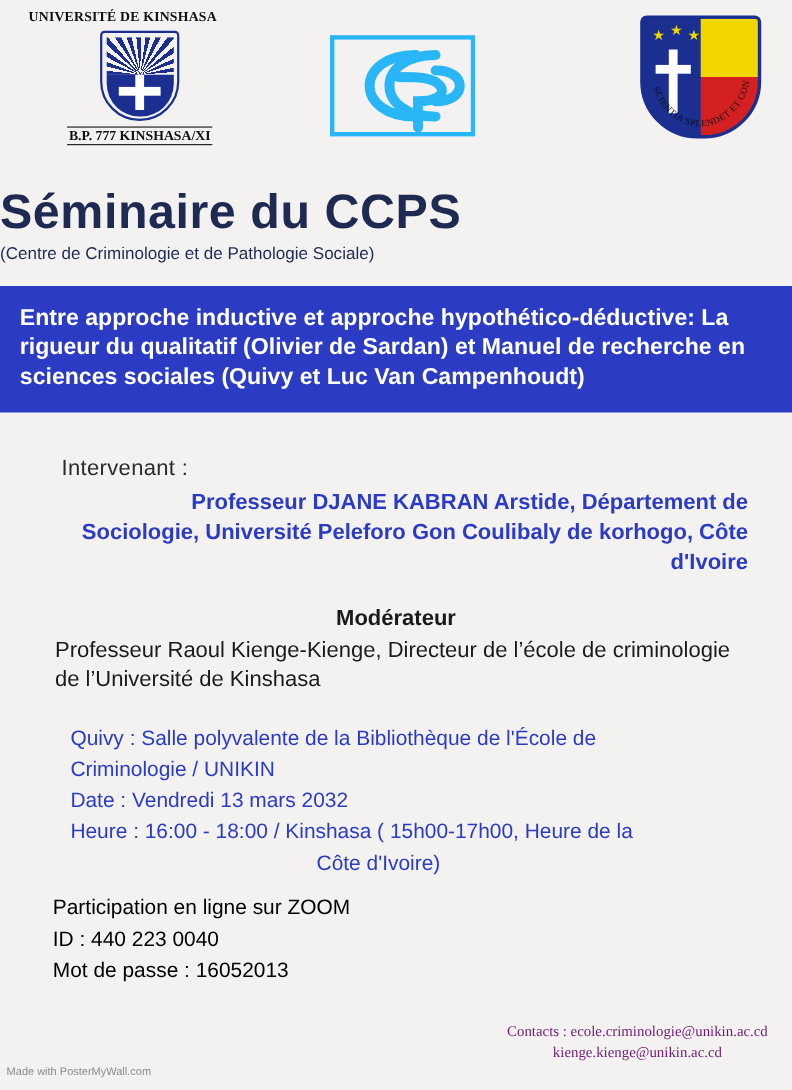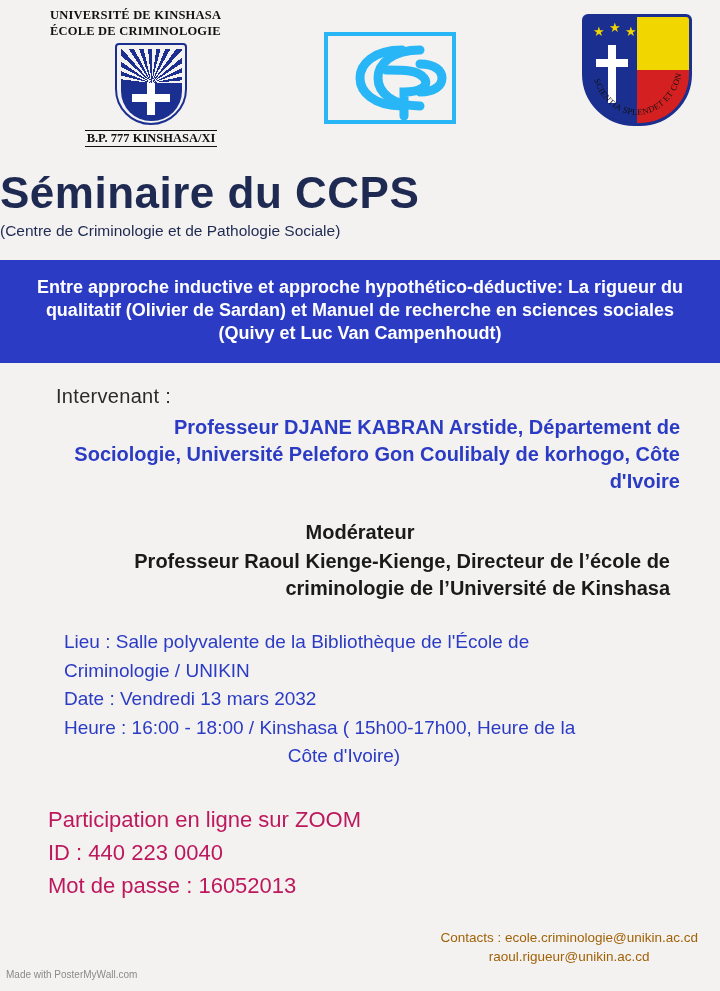--- a/index.html
+++ b/index.html
@@ -15,21 +15,20 @@
     background: #f3f2f1;
     display: flex;
     flex-direction: column;
   }
 
   
   .header {
     position: relative;
     height: 160px;
     flex: 0 0 160px;
-    margin-left: 24px;
   }
   .unikin-block {
     position: absolute;
     left: 22px; top: 8px;
     width: 210px;
     text-align: center;
   }
   .unikin-line {
     font-family: "Liberation Serif", serif;
     font-weight: bold;
@@ -159,33 +158,33 @@
     font-size: 15.5px;
     font-weight: normal;
     color: #1f2a52;
     margin-top: 4px;
   }
 
   
   .banner {
     background: #2b3bc4;
     color: #fff;
-    text-align: center;
+    text-align: left;
     padding: 16px 18px 18px;
-    font-size: 18px;
+    font-size: 21px;
     font-weight: bold;
     line-height: 1.28;
     flex: 0 0 auto;
   }
 
   
   .body-zone {
     position: relative;
     flex: 1 1 auto;
-    padding: 22px 0 0;
+    padding: 40px 0 0;
   }
   .speaker-label {
     font-size: 20px;
     color: #2a2a2a;
     margin-left: 56px;
     letter-spacing: .3px;
   }
   .speaker-name {
     color: #2b3bc4;
     font-size: 20px;
@@ -195,67 +194,67 @@
     margin: 6px 40px 0 70px;
   }
   .moderator-label {
     text-align: center;
     font-size: 20px;
     font-weight: bold;
     color: #1a1a1a;
     margin-top: 26px;
   }
   .moderator-name {
-    text-align: right;
+    text-align: left;
     font-size: 20px;
-    font-weight: bold;
+    font-weight: normal;
     color: #1a1a1a;
     line-height: 1.35;
     margin: 4px 50px 0;
   }
   .details {
     color: #2b3bc4;
     font-size: 19px;
     line-height: 1.5;
     margin: 26px 0 0 64px;
     max-width: 560px;
   }
   .details .ctr { text-align: center; }
   .zoom-block {
-    color: #be185d;
-    font-size: 22px;
+    color: #000000;
+    font-size: 19px;
     line-height: 1.5;
-    margin: 32px 0 0 48px;
+    margin: 12px 0 0 48px;
   }
   .contacts {
     position: absolute;
     right: 22px;
     bottom: 24px;
     text-align: center;
-    color: #a16207;
+    color: #701a75;
     font-size: 13.5px;
     line-height: 1.45;
+    font-family: Liberation Serif, serif;
   }
   .footer-credit {
     position: absolute;
     left: 6px; bottom: 11px;
     font-size: 10px;
     color: #8a8a8a;
   }
 </style>
 </head>
 <body>
 
 <div class="poster">
 
   <div class="header">
 
     <div class="unikin-block">
       <div class="unikin-line">UNIVERSITÉ DE KINSHASA</div>
-      <div class="unikin-line">ÉCOLE DE CRIMINOLOGIE</div>
       <div class="unikin-crest">
         <div class="crest-shield">
           <div class="crest-rays"></div>
           <div class="crest-bottom"></div>
         </div>
         <div class="crest-cross"></div>
       </div>
       <div class="unikin-bp">B.P. 777 KINSHASA/XI</div>
     </div>
 
@@ -299,32 +298,32 @@
 
   <div class="body-zone">
 
     <div class="speaker-label">Intervenant :</div>
     <div class="speaker-name">Professeur DJANE KABRAN Arstide, Département de Sociologie, Université Peleforo Gon Coulibaly de korhogo, Côte d'Ivoire</div>
 
     <div class="moderator-label">Modérateur</div>
     <div class="moderator-name">Professeur Raoul Kienge-Kienge, Directeur de l’école de criminologie de l’Université de Kinshasa</div>
 
     <div class="details">
-      <div>Lieu : Salle polyvalente de  la  Bibliothèque de l'École de Criminologie / UNIKIN</div>
+      <div>Quivy : Salle polyvalente de  la  Bibliothèque de l'École de Criminologie / UNIKIN</div>
       <div>Date : Vendredi  13  mars  2032</div>
       <div>Heure :  16:00 - 18:00 / Kinshasa ( 15h00-17h00, Heure de la</div>
       <div class="ctr">Côte d'Ivoire)</div>
     </div>
 
     <div class="zoom-block">
       <div>Participation en ligne sur ZOOM</div>
       <div>ID : 440 223 0040</div>
       <div>Mot de passe : 16052013</div>
     </div>
 
     <div class="contacts">
       <div>Contacts : ecole.criminologie@unikin.ac.cd</div>
-      <div>raoul.rigueur@unikin.ac.cd</div>
+      <div>kienge.kienge@unikin.ac.cd</div>
     </div>
 
     <div class="footer-credit">Made with PosterMyWall.com</div>
   </div>
 </div>
 
 </body></html>

